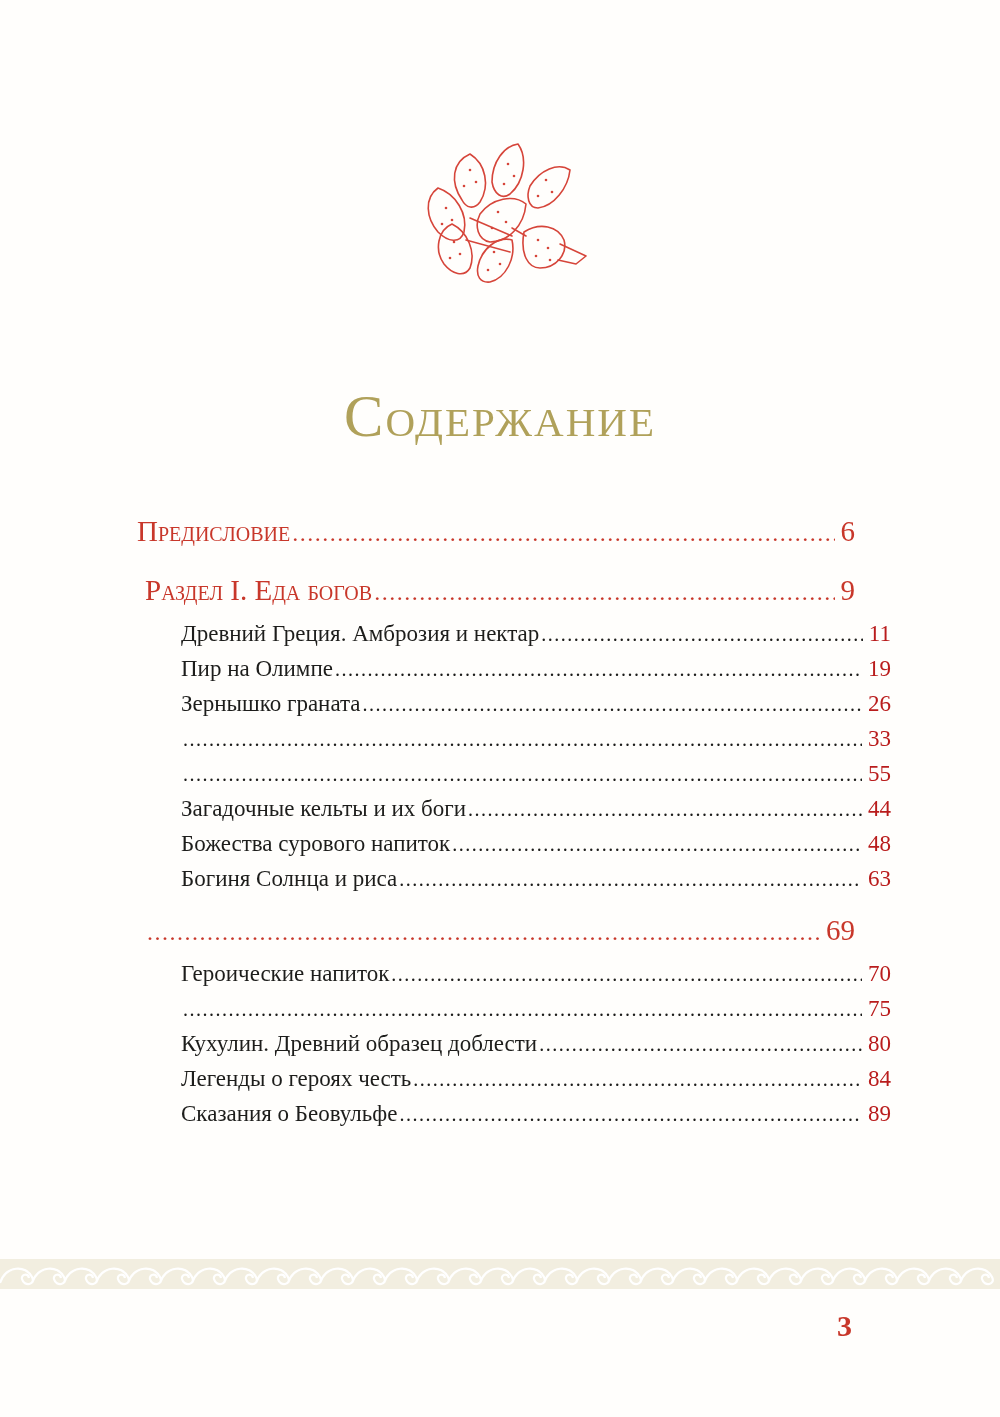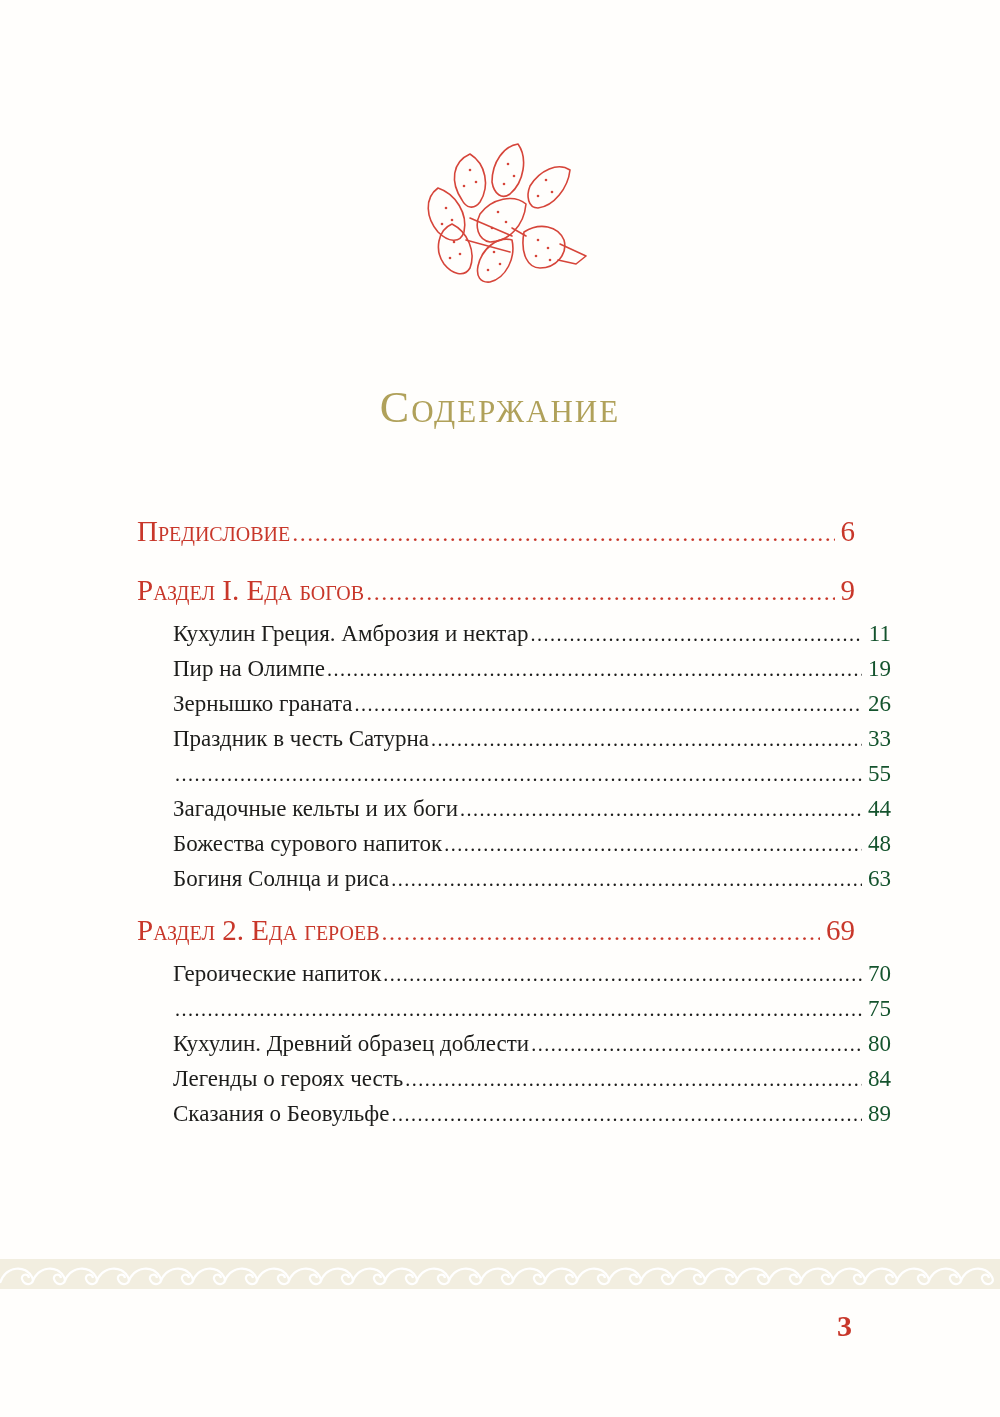--- a/index.html
+++ b/index.html
@@ -32,21 +32,21 @@
   }
 
   
   .toc-title {
     position: absolute;
     top: 382px;
     left: 0;
     right: 0;
     text-align: center;
     font-family: "Liberation Serif", serif;
-    font-size: 44px;
+    font-size: 59px;
     letter-spacing: 2px;
     color: #b0a15a;
     font-variant: small-caps;
     text-transform: none;
     font-weight: normal;
   }
 
   
   .toc {
     position: absolute;
@@ -100,23 +100,23 @@
 
   
   .row.entry {
     font-family: "Liberation Serif", serif;
     font-size: 23px;
     color: #1d1d1b;
     margin-bottom: 9px;
     padding-left: 36px;
   }
   .row.entry .dots { font-size: 20px; color: #1d1d1b; }
-  .row.entry .page-num { color: #14532d; }
-
-  .group { margin-bottom: 22px; }
+  .row.entry .page-num { color: #b91c1c; }
+
+  .group { margin-bottom: 22px; margin-left: 8px; }
   .group:last-child { margin-bottom: 0; }
 
   
   .bottom-band {
     position: absolute;
     left: 0;
     right: 0;
     bottom: 128px;
     height: 30px;
     background: #f3efe2;
@@ -207,36 +207,35 @@
     </div>
 
     <div class="group">
       <div class="row section">
         <span class="label">Раздел I. Еда богов</span>
         <span class="dots">....................................................................................................................</span>
         <span class="page-num">9</span>
       </div>
 
       <div class="row entry">
-        <span class="label">Кухулин Греция. Амброзия и нектар</span>
+        <span class="label">Древний Греция. Амброзия и нектар</span>
         <span class="dots">....................................................................................................................</span>
         <span class="page-num">11</span>
       </div>
       <div class="row entry">
         <span class="label">Пир на Олимпе</span>
         <span class="dots">....................................................................................................................</span>
         <span class="page-num">19</span>
       </div>
       <div class="row entry">
         <span class="label">Зернышко граната</span>
         <span class="dots">....................................................................................................................</span>
         <span class="page-num">26</span>
       </div>
       <div class="row entry">
-        <span class="label">Праздник в честь Сатурна</span>
         <span class="dots">....................................................................................................................</span>
         <span class="page-num">33</span>
       </div>
       <div class="row entry">
         <span class="dots">....................................................................................................................</span>
         <span class="page-num">55</span>
       </div>
       <div class="row entry">
         <span class="label">Загадочные кельты и их боги</span>
         <span class="dots">....................................................................................................................</span>
@@ -249,21 +248,20 @@
       </div>
       <div class="row entry">
         <span class="label">Богиня Солнца и риса</span>
         <span class="dots">....................................................................................................................</span>
         <span class="page-num">63</span>
       </div>
     </div>
 
     <div class="group">
       <div class="row section">
-        <span class="label">Раздел 2. Еда героев</span>
         <span class="dots">....................................................................................................................</span>
         <span class="page-num">69</span>
       </div>
 
       <div class="row entry">
         <span class="label">Героические напиток</span>
         <span class="dots">....................................................................................................................</span>
         <span class="page-num">70</span>
       </div>
       <div class="row entry">

